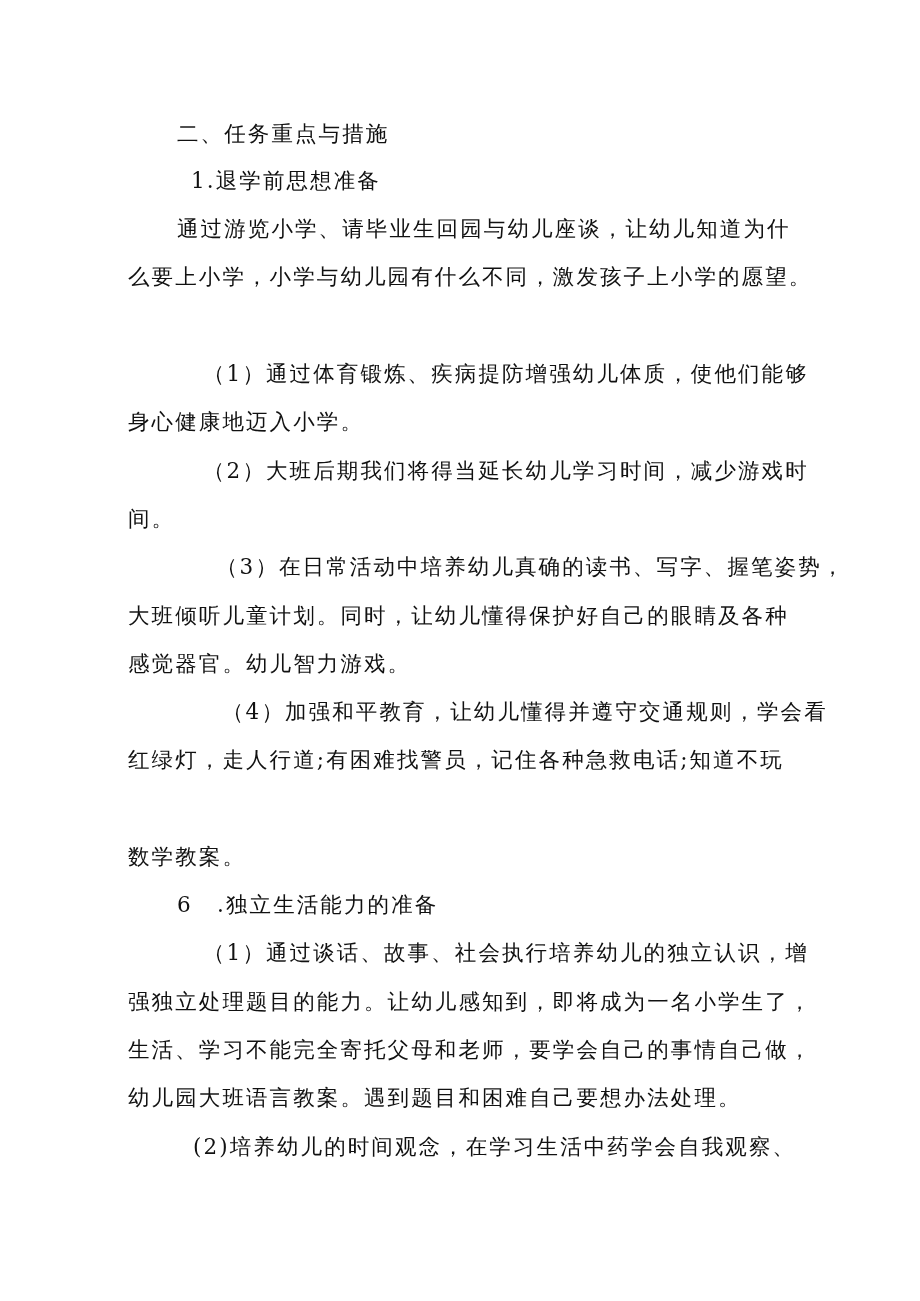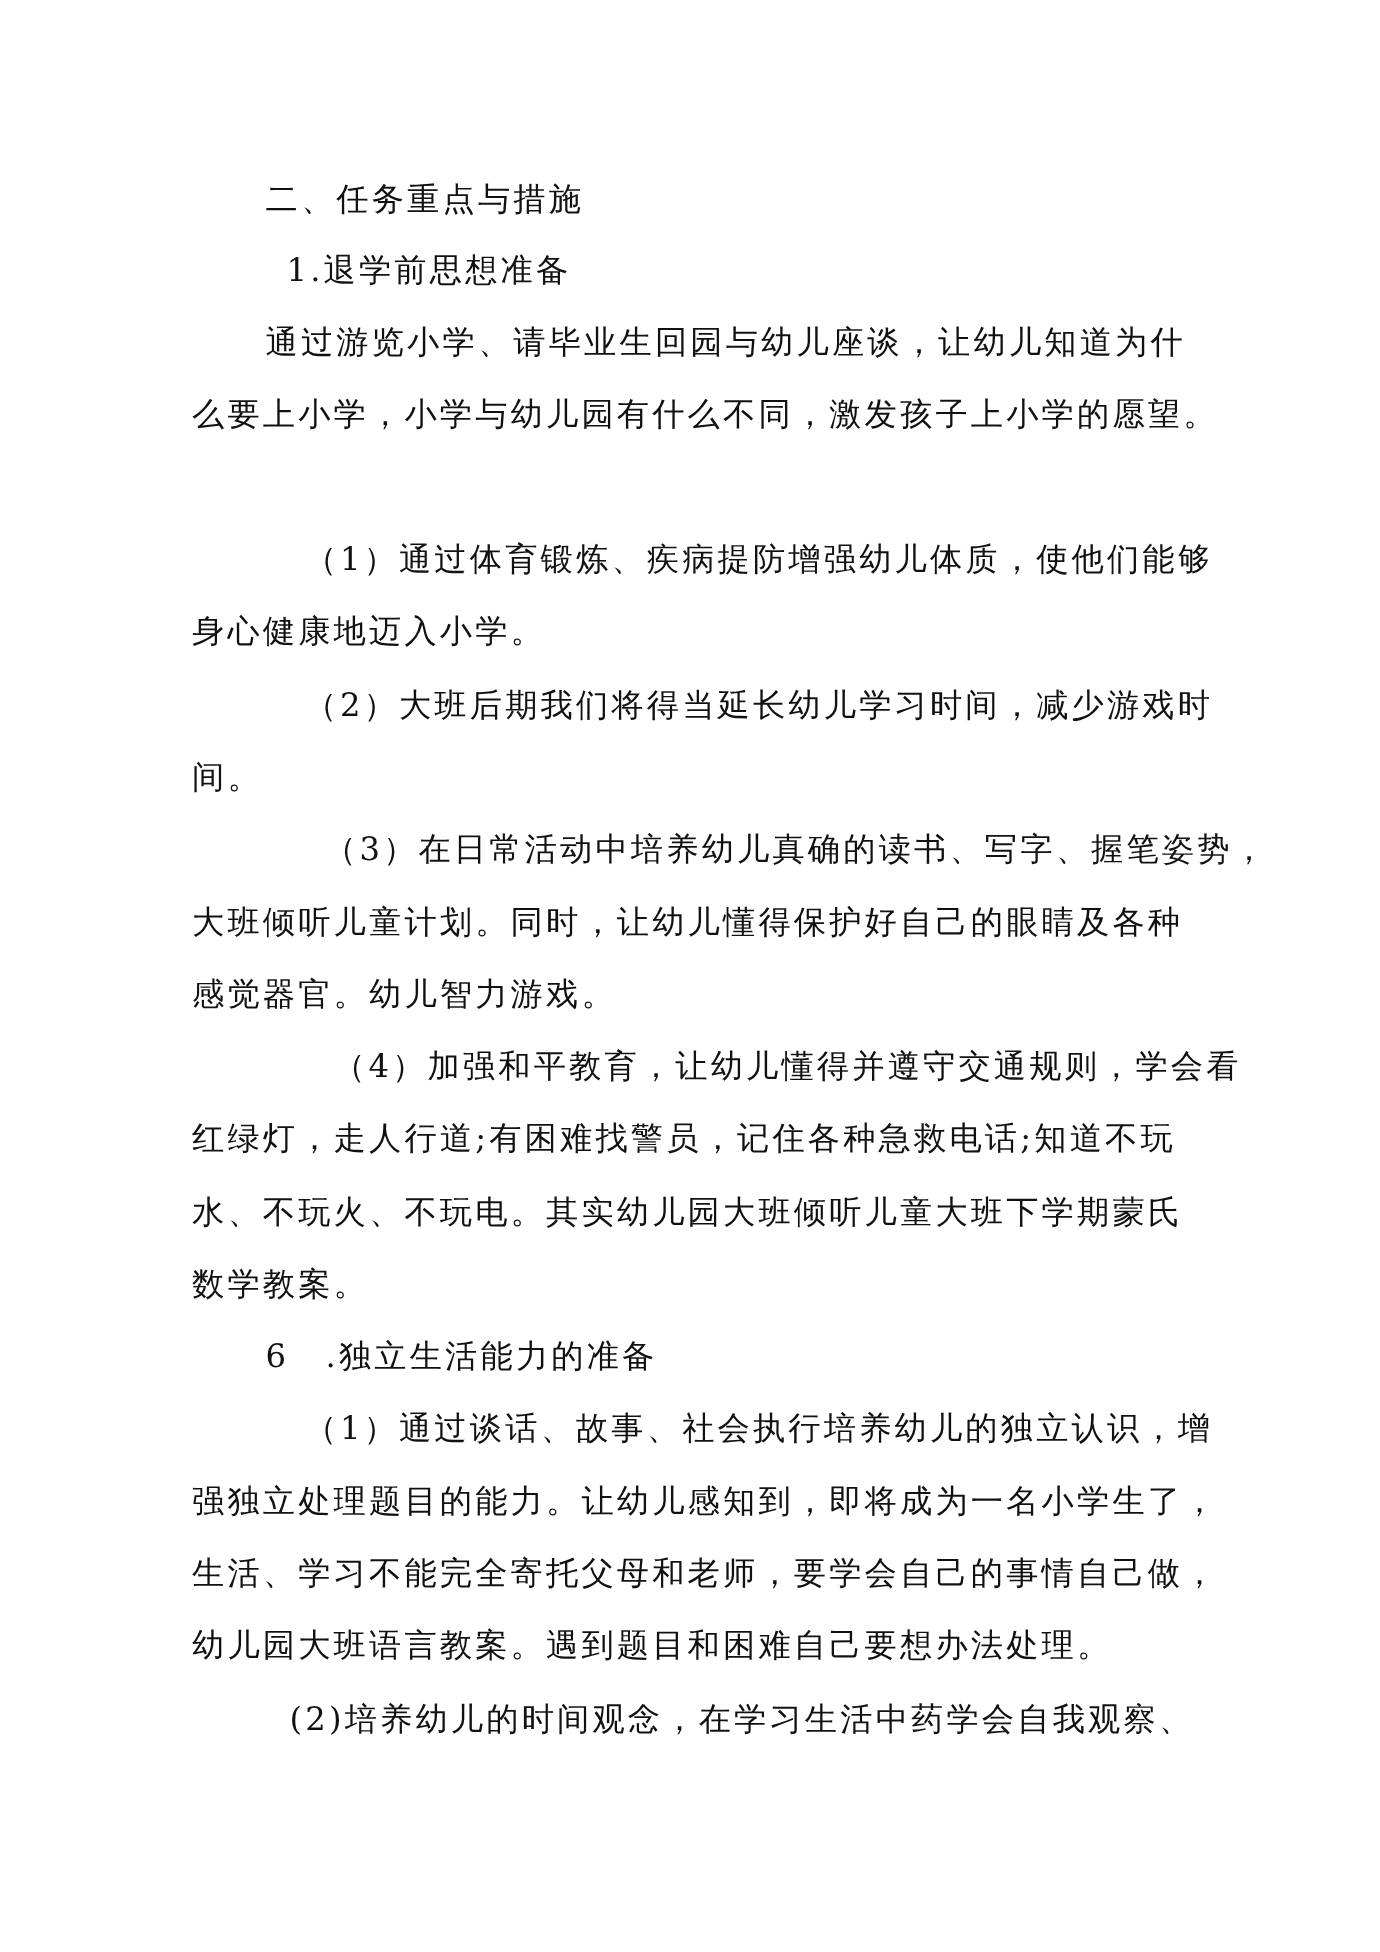--- a/index.html
+++ b/index.html
@@ -26,21 +26,20 @@
 
   <div class="line" style="left:203px; top:360px;">（1）通过体育锻炼、疾病提防增强幼儿体质，使他们能够</div>
   <div class="line" style="left:128px; top:408px;">身心健康地迈入小学。</div>
   <div class="line" style="left:203px; top:457px;">（2）大班后期我们将得当延长幼儿学习时间，减少游戏时</div>
   <div class="line" style="left:128px; top:505px;">间。</div>
   <div class="line" style="left:216px; top:553px;">（3）在日常活动中培养幼儿真确的读书、写字、握笔姿势，</div>
   <div class="line" style="left:128px; top:602px;">大班倾听儿童计划。同时，让幼儿懂得保护好自己的眼睛及各种</div>
   <div class="line" style="left:128px; top:650px;">感觉器官。幼儿智力游戏。</div>
   <div class="line" style="left:203px; top:698px;margin-left:19px;">（4）加强和平教育，让幼儿懂得并遵守交通规则，学会看</div>
   <div class="line" style="left:128px; top:746px;">红绿灯，走人行道;有困难找警员，记住各种急救电话;知道不玩</div>
-  <div class="line" style="left:128px; top:795px;">水、不玩火、不玩电。其实幼儿园大班倾听儿童大班下学期蒙氏</div>
   <div class="line" style="left:128px; top:843px;">数学教案。</div>
 
   <div class="line" style="left:177px; top:891px;">
     <span class="num">6</span><span>.独立生活能力的准备</span>
   </div>
   <div class="line" style="left:203px; top:939px;">（1）通过谈话、故事、社会执行培养幼儿的独立认识，增</div>
   <div class="line" style="left:128px; top:988px;">强独立处理题目的能力。让幼儿感知到，即将成为一名小学生了，</div>
   <div class="line" style="left:128px; top:1036px;">生活、学习不能完全寄托父母和老师，要学会自己的事情自己做，</div>
   <div class="line" style="left:128px; top:1084px;">幼儿园大班语言教案。遇到题目和困难自己要想办法处理。</div>
   <div class="line" style="left:193px; top:1133px;">(2)培养幼儿的时间观念，在学习生活中药学会自我观察、</div>

